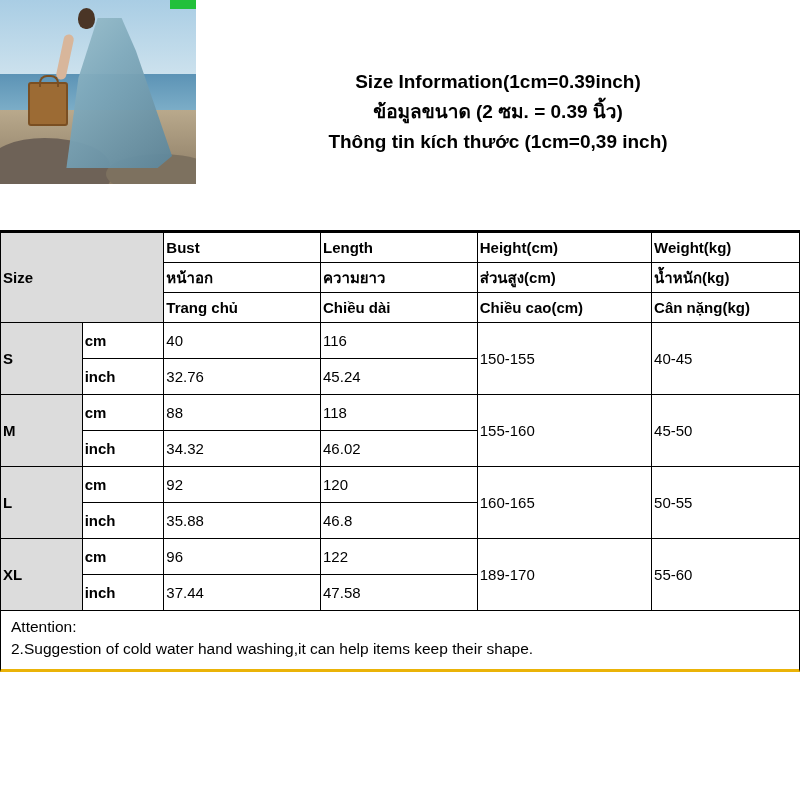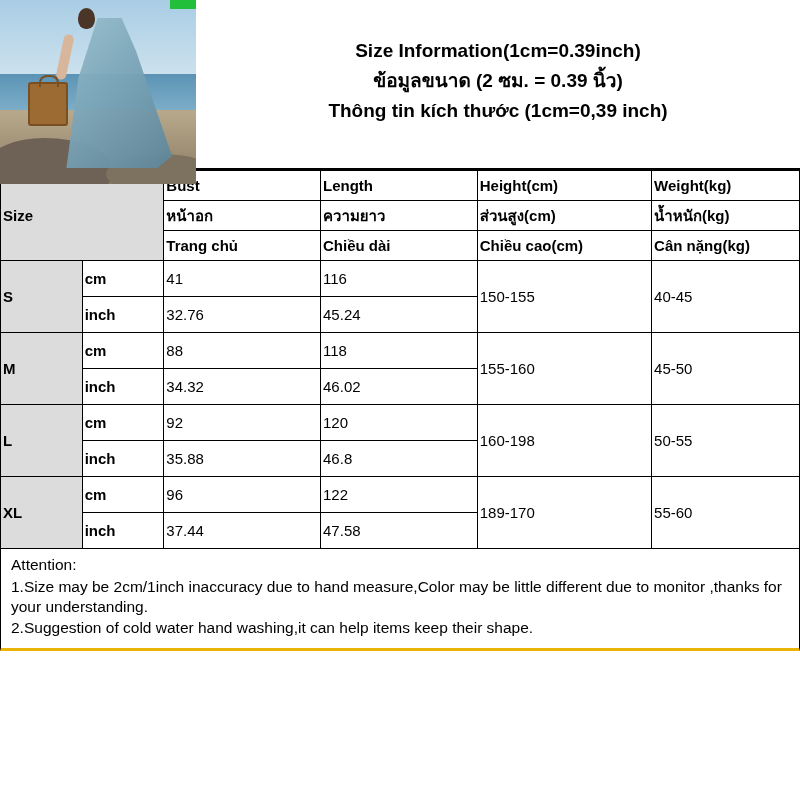--- a/index.html
+++ b/index.html
@@ -19,21 +19,21 @@
     width: 800px;
     height: 800px;
     box-sizing: border-box;
     background: #ffffff;
   }
   
   .header {
     position: relative;
     display: flex;
     width: 800px;
-    height: 170px;
+    height: 232px;
     box-sizing: border-box;
     border-bottom: 2px solid #000;
   }
   .photo {
     position: relative;
     width: 196px;
     height: 184px;
     flex: 0 0 196px;
     overflow: hidden;
     background: linear-gradient(#bcd8ea, #8fb9d4);
@@ -249,21 +249,21 @@
       <tr class="hrow-h">
         <td class="head-cell viet">Trang chủ</td>
         <td class="head-cell viet">Chiều dài</td>
         <td class="head-cell viet">Chiều cao(cm)</td>
         <td class="head-cell viet">Cân nặng(kg)</td>
       </tr>
 
       <tr class="row-h">
         <td class="size-label" rowspan="2">S</td>
         <td class="unit-cell">cm</td>
-        <td>41</td>
+        <td>40</td>
         <td>116</td>
         <td rowspan="2">150-155</td>
         <td rowspan="2">40-45</td>
       </tr>
       <tr class="row-h">
         <td class="unit-cell">inch</td>
         <td>32.76</td>
         <td>45.24</td>
       </tr>
 
@@ -279,21 +279,21 @@
         <td class="unit-cell">inch</td>
         <td>34.32</td>
         <td>46.02</td>
       </tr>
 
       <tr class="row-h">
         <td class="size-label" rowspan="2">L</td>
         <td class="unit-cell">cm</td>
         <td>92</td>
         <td>120</td>
-        <td rowspan="2">160-198</td>
+        <td rowspan="2">160-165</td>
         <td rowspan="2">50-55</td>
       </tr>
       <tr class="row-h">
         <td class="unit-cell">inch</td>
         <td>35.88</td>
         <td>46.8</td>
       </tr>
 
       <tr class="row-h">
         <td class="size-label" rowspan="2">XL</td>
@@ -306,19 +306,18 @@
       <tr class="row-h">
         <td class="unit-cell">inch</td>
         <td>37.44</td>
         <td>47.58</td>
       </tr>
     </tbody>
   </table>
 
   <div class="attention">
     <p>Attention:</p>
-    <p>1.Size may be 2cm/1inch inaccuracy due to hand measure,Color may be little different due to monitor ,thanks for your understanding.</p>
     <p>2.Suggestion of cold water hand washing,it can help items keep their shape.</p>
   </div>
 
   <div class="spacer-bottom"></div>
 
 </div>
 
 </body></html>

